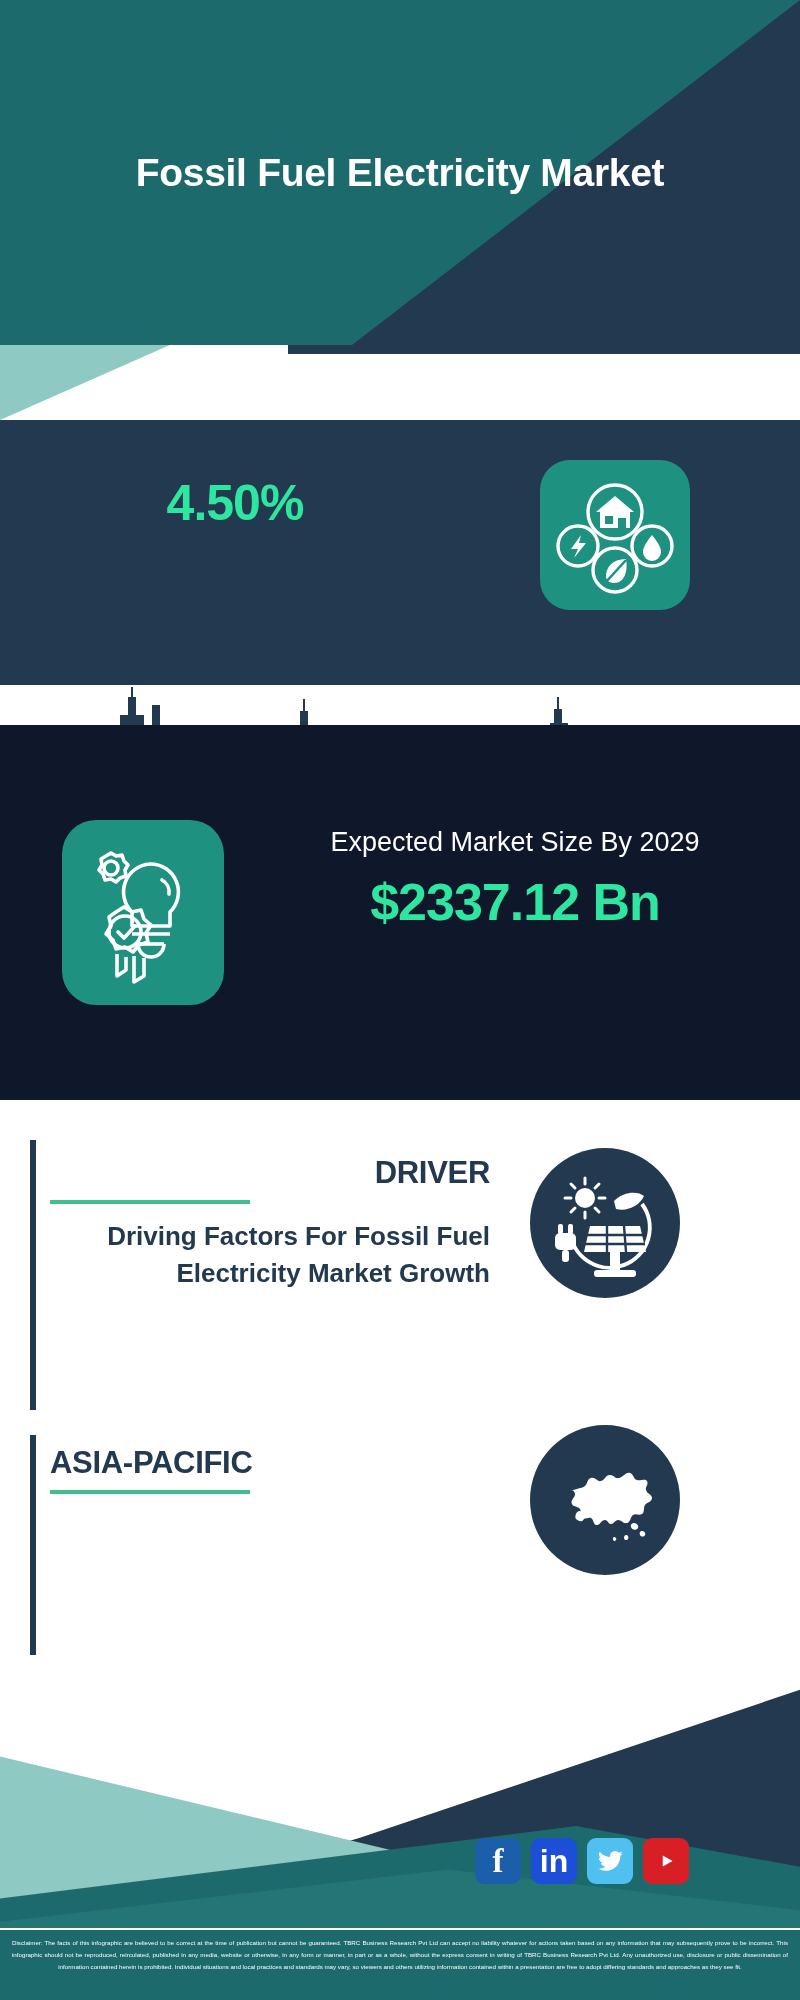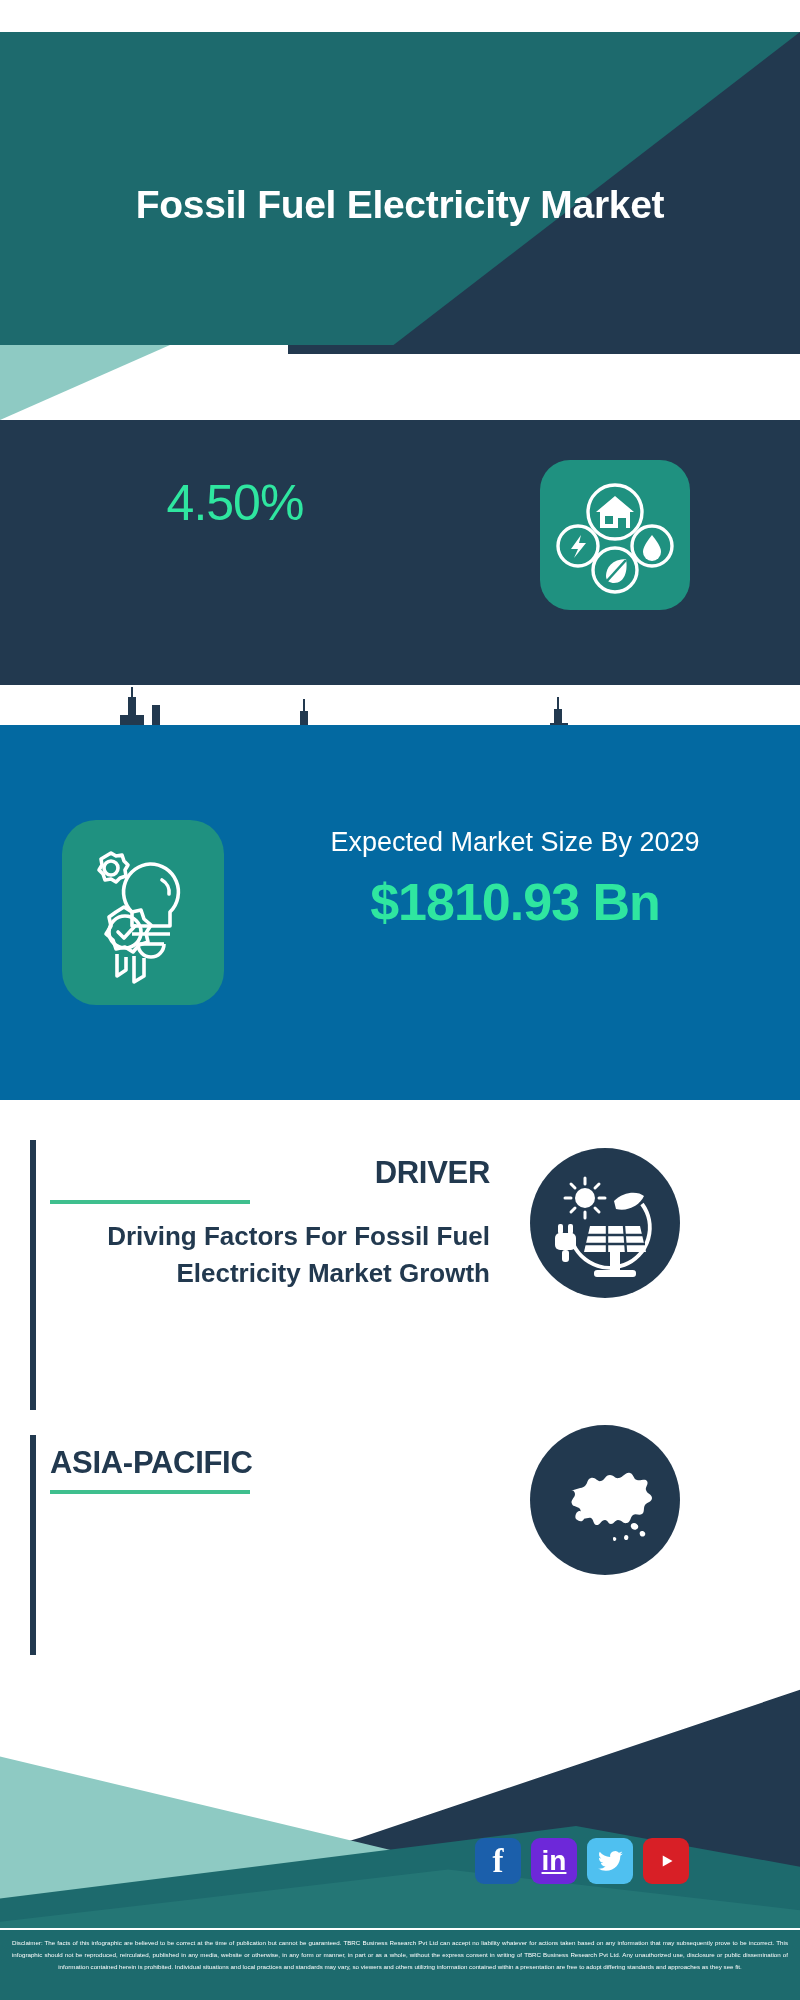--- a/index.html
+++ b/index.html
@@ -8,21 +8,21 @@
     font-family:"Liberation Sans", sans-serif;
     background:#ffffff;
     position:relative;
     overflow:hidden;
   }
   .page { position:relative; width:800px; height:2000px; overflow:hidden; }
 
   
   .header {
     position:absolute; left:0; top:0; width:800px; height:345px;
-    background:#1d6a6d; overflow:hidden;margin-top:32px;
+    background:#1d6a6d; overflow:hidden;
   }
   .header-wedge {
     position:absolute; right:0; top:0; width:800px; height:345px;
     background:#22394f;
     clip-path:polygon(100% 0, 100% 100%, 44% 100%, 100% 0);
   }
   .header-title {
     position:absolute; left:0; top:0; width:800px; height:345px;
     display:flex; align-items:center; justify-content:center;
     color:#ffffff; font-size:39px; font-weight:bold; line-height:1.22;
@@ -49,39 +49,39 @@
   .growth {
     position:absolute; left:0; top:420px; width:800px; height:265px;
     background:#22394f;
   }
   .growth-text {
     position:absolute; left:40px; top:38px; width:390px;
     text-align:center; color:#ffffff;
   }
   .growth-label { font-size:27px; line-height:1.28; font-weight:400; }
   .growth-value {
-    font-size:50px; font-weight:normal; color:#2fe6a0; margin-top:16px;
+    font-size:50px; font-weight:bold; color:#2fe6a0; margin-top:16px;
     letter-spacing:-1px;
   }
   .growth-icon {
     position:absolute; left:540px; top:40px; width:150px; height:150px;
     background:#1f9180; border-radius:30px;
   }
 
   
   .skyline-wrap {
     position:absolute; left:0; top:685px; width:800px; height:90px;
     background:#ffffff; overflow:hidden;
   }
   .skyline-wrap svg { display:block; width:800px; height:90px; }
 
   
   .market {
     position:absolute; left:0; top:725px; width:800px; height:375px;
-    background:#0369a1; z-index:2;
+    background:#0f172a; z-index:2;
   }
   .market-icon {
     position:absolute; left:62px; top:95px; width:162px; height:185px;
     background:#1f9180; border-radius:34px;
   }
   .market-text {
     position:absolute; left:255px; top:100px; width:520px;
     text-align:center; color:#ffffff;
   }
   .market-label { font-size:27px; line-height:1.28; font-weight:400; }
@@ -149,21 +149,21 @@
     position:absolute; left:475px; top:1838px; z-index:5;
     display:flex; gap:10px;
   }
   .social {
     width:46px; height:46px; border-radius:9px;
     display:flex; align-items:center; justify-content:center;
     color:#ffffff;
   }
   .s-fb { background:#1b5fab; font-size:33px; font-weight:bold;
           font-family:"Liberation Serif", serif; }
-  .s-li { background:#6d28d9; font-size:28px; font-weight:bold;text-decoration:underline; }
+  .s-li { background:#1d4ed8; font-size:32px; font-weight:bold; }
   .s-tw { background:#4fc0f0; }
   .s-yt { background:#d81f26; }
 
   
   .disclaimer {
     position:absolute; left:0; top:1928px; width:800px; height:72px;
     background:#1d6a6d; color:#ffffff;
     font-size:6.2px; line-height:1.9; text-align:justify;
     padding:7px 12px 0 12px;
     border-top:2px solid #ffffff;
@@ -242,21 +242,21 @@
           <circle cx="63" cy="112" r="16"></circle>
           <path d="M56 112 l6 6 l11 -12" stroke-linecap="round"></path>
 
           <path d="M55 134 l0 22 l9 -6 l0 -13"></path>
           <path d="M72 136 l0 26 l10 -6 l0 -18"></path>
         </g>
       </svg>
     </div>
     <div class="market-text">
       <div class="market-label">Expected Market Size By 2029</div>
-      <div class="market-value">$1810.93 Bn</div>
+      <div class="market-value">$2337.12 Bn</div>
     </div>
   </div>
 
   <div class="content"></div>
 
   <div class="bar bar-a"></div>
   <div class="bar bar-b"></div>
 
   <div class="info-block" style="top:1155px;text-align:right;">
     <div class="info-heading">DRIVER</div>

